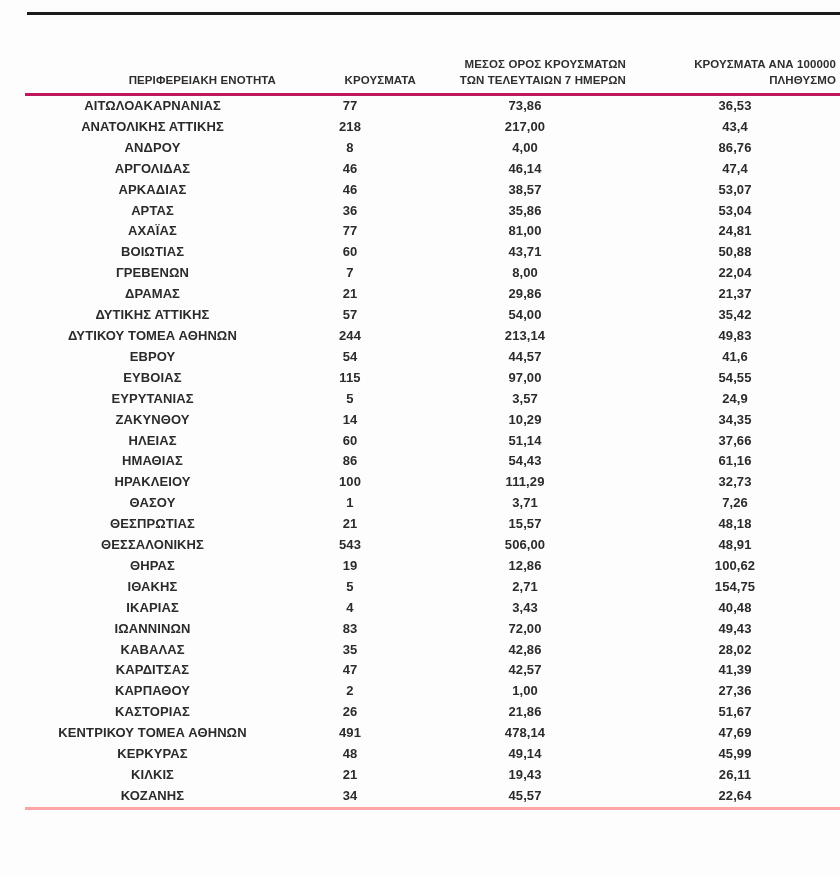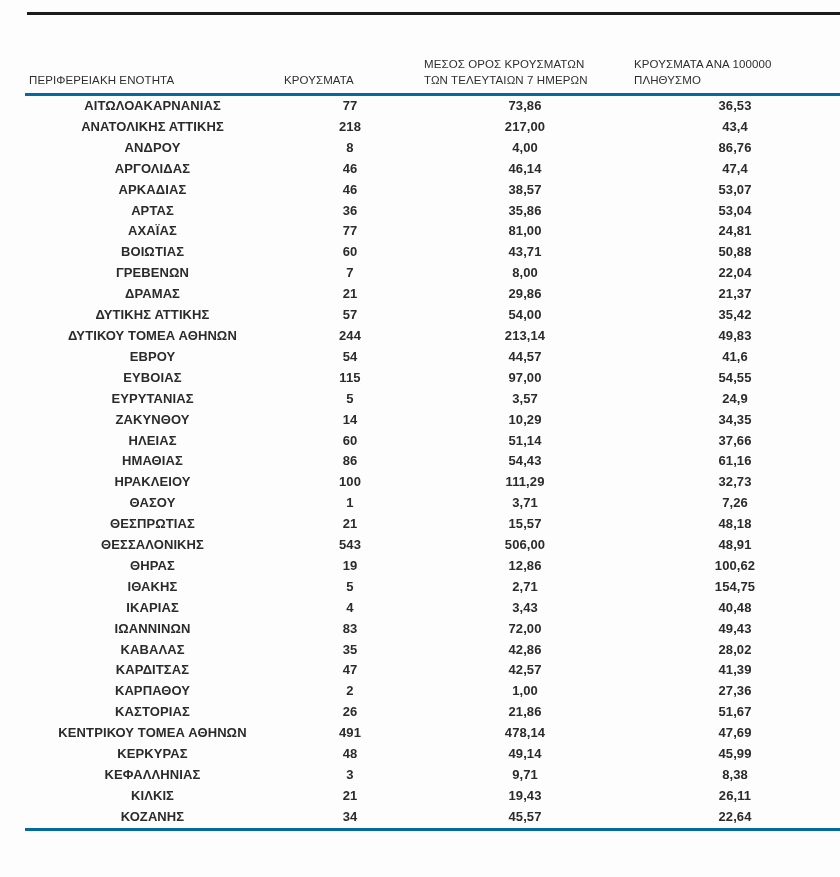--- a/index.html
+++ b/index.html
@@ -34,40 +34,40 @@
   col.c1 { width: 255px; }
   col.c2 { width: 140px; }
   col.c3 { width: 210px; }
   col.c4 { width: 210px; }
   th {
     height: 46px;
     vertical-align: bottom;
     padding: 0 4px 5px 4px;
     font-size: 11.5px;
     line-height: 1.4;
-    font-weight: normal;
+    font-weight: bold;
     color: #2e2e2e;
-    text-align: left;
+    text-align: right;
     white-space: pre-line;
     letter-spacing: 0.1px;
-    border-bottom: 3px solid #0369a1;
+    border-bottom: 3px solid #be185d;
   }
   td {
     height: 20.9px;
     line-height: 20.9px;
     padding: 0 4px;
     font-size: 13px;
     font-weight: bold;
     color: #2b2b2b;
     text-align: center;
     letter-spacing: 0.1px;
     white-space: nowrap;
     overflow: hidden;
   }
-  tbody { border-bottom: 3px solid #0369a1; }
+  tbody { border-bottom: 3px solid #fca5a5; }
 </style>
 </head>
 <body>
 
 <div class="page">
 
   <div class="top-rule"></div>
 
   <table class="cases-table">
     <colgroup>
@@ -273,26 +273,20 @@
           <td>478,14</td>
           <td>47,69</td>
         </tr>
         <tr>
           <td>ΚΕΡΚΥΡΑΣ</td>
           <td>48</td>
           <td>49,14</td>
           <td>45,99</td>
         </tr>
         <tr>
-          <td>ΚΕΦΑΛΛΗΝΙΑΣ</td>
-          <td>3</td>
-          <td>9,71</td>
-          <td>8,38</td>
-        </tr>
-        <tr>
           <td>ΚΙΛΚΙΣ</td>
           <td>21</td>
           <td>19,43</td>
           <td>26,11</td>
         </tr>
         <tr>
           <td>ΚΟΖΑΝΗΣ</td>
           <td>34</td>
           <td>45,57</td>
           <td>22,64</td>

